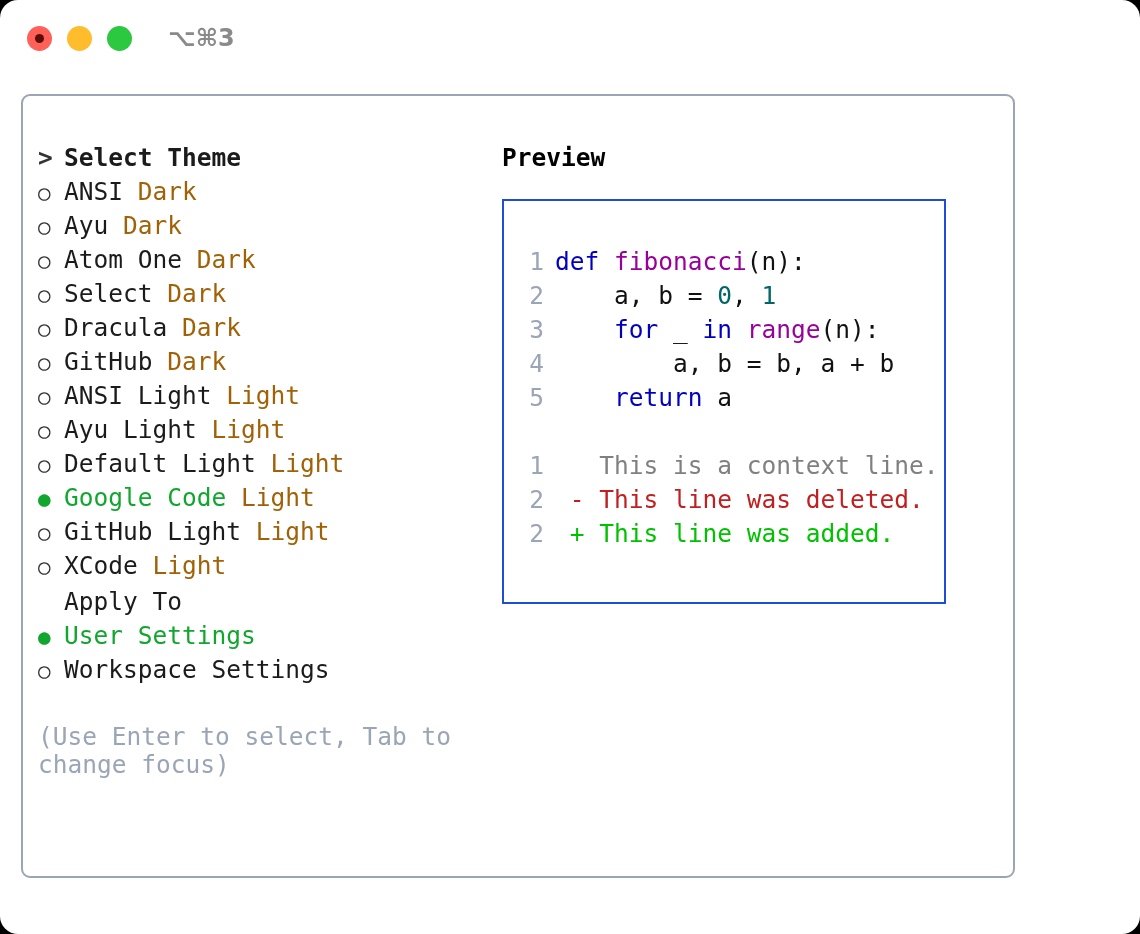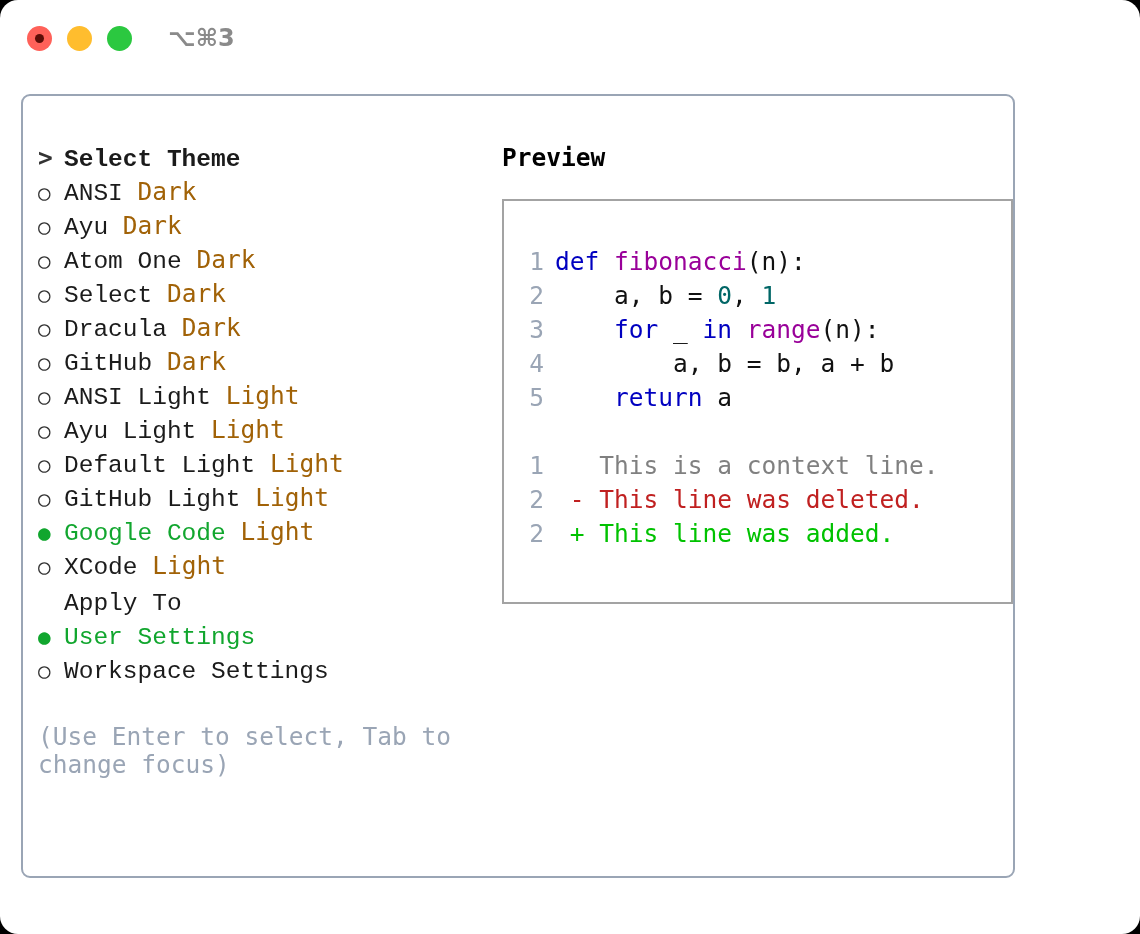--- a/index.html
+++ b/index.html
@@ -99,21 +99,20 @@
   .row.header {
     font-weight: bold;
     color: #000000;
   }
   .row.header .marker {
     font-size: 24.5px;
     font-weight: bold;
   }
   .row .name {
     color: #1b1b1b;
-    font-family: Liberation Mono, monospace;
   }
   .row .kind {
     color: #a16207;
   }
   .row.selected .marker { color: #11a62e; }
   .row.selected .name   { color: #11a62e; }
 
   #apply-column {
     position: absolute;
     left: 15px;
@@ -144,23 +143,23 @@
     width: 490px;
   }
   #preview-title {
     font-size: 24.5px;
     font-weight: bold;
     color: #000000;
     line-height: 34px;
   }
   #preview-box {
     margin-top: 24px;
-    width: 511px;
+    width: 444px;
     height: 405px;
-    border: 2px solid #a3a3a3;
+    border: 2px solid #1d4ed8;
     box-sizing: border-box;
     background: #ffffff;
     position: relative;
   }
   #code-area {
     position: absolute;
     left: 14px;
     top: 44px;
     right: 6px;
   }
@@ -221,22 +220,22 @@
       <div id="theme-items">
           <div class="row"><span class="marker">○</span><span class="name">ANSI</span><span class="kind"> Dark</span></div>
           <div class="row"><span class="marker">○</span><span class="name">Ayu</span><span class="kind"> Dark</span></div>
           <div class="row"><span class="marker">○</span><span class="name">Atom One</span><span class="kind"> Dark</span></div>
           <div class="row"><span class="marker">○</span><span class="name">Select</span><span class="kind"> Dark</span></div>
           <div class="row"><span class="marker">○</span><span class="name">Dracula</span><span class="kind"> Dark</span></div>
           <div class="row"><span class="marker">○</span><span class="name">GitHub</span><span class="kind"> Dark</span></div>
           <div class="row"><span class="marker">○</span><span class="name">ANSI Light</span><span class="kind"> Light</span></div>
           <div class="row"><span class="marker">○</span><span class="name">Ayu Light</span><span class="kind"> Light</span></div>
           <div class="row"><span class="marker">○</span><span class="name">Default Light</span><span class="kind"> Light</span></div>
+          <div class="row selected"><span class="marker">●</span><span class="name">Google Code</span><span class="kind"> Light</span></div>
           <div class="row"><span class="marker">○</span><span class="name">GitHub Light</span><span class="kind"> Light</span></div>
-          <div class="row selected"><span class="marker">●</span><span class="name">Google Code</span><span class="kind"> Light</span></div>
           <div class="row"><span class="marker">○</span><span class="name">XCode</span><span class="kind"> Light</span></div>
         </div>
     </div>
 
     <div id="apply-column">
       <div class="row subheader">
         <span class="marker">&nbsp;</span><span class="name">Apply To</span>
       </div>
       <div id="apply-items">
           <div class="row selected"><span class="marker">●</span><span class="name">User Settings</span></div>

